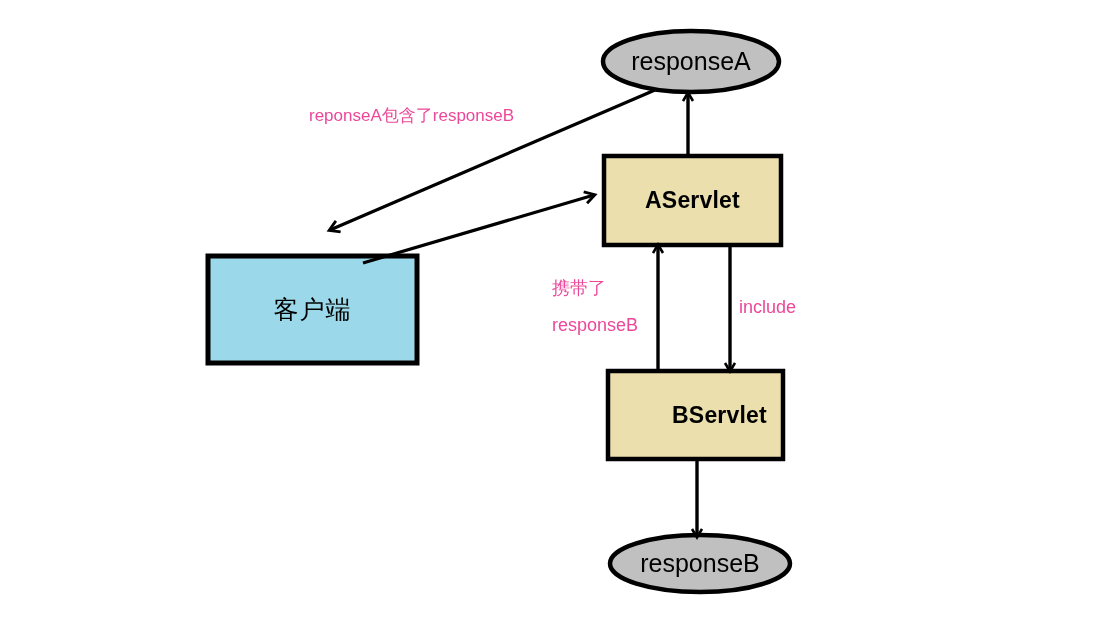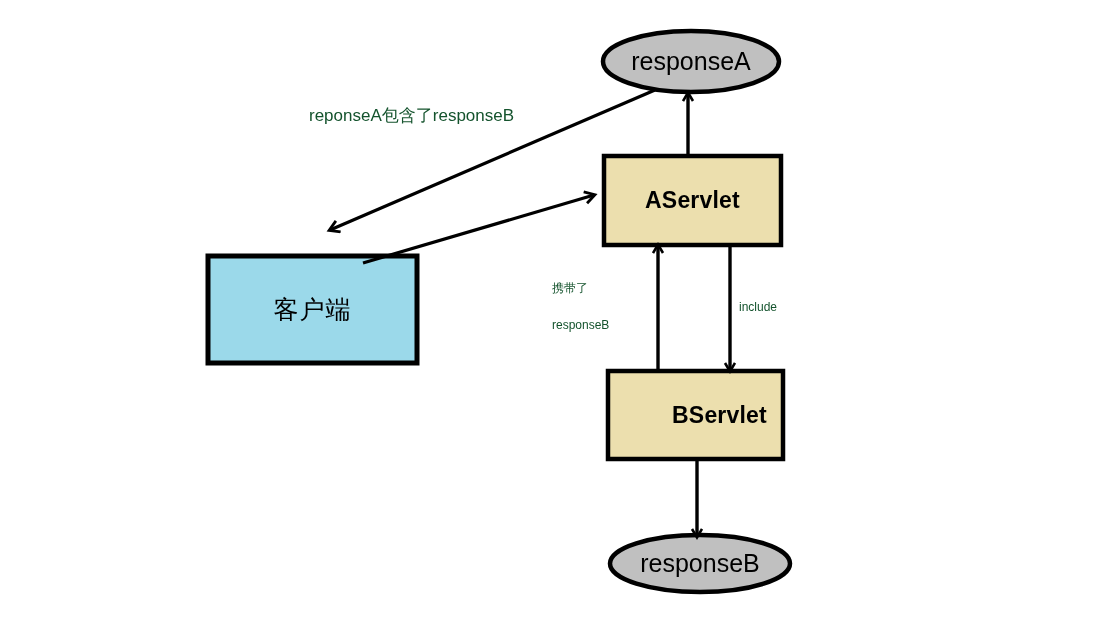--- a/index.html
+++ b/index.html
@@ -42,27 +42,27 @@
     font-weight: normal;
     font-size: 25px;
     letter-spacing: 1px;
   }
   .ellipse-label {
     font-size: 25px;
     font-weight: normal;
   }
   .edge-label {
     position: absolute;
-    color: #14532d;
+    color: #ec4899;
     font-size: 17px;
     line-height: 26px;
     white-space: pre;
   }
   .edge-label.small {
-    font-size: 12px;
+    font-size: 18px;
   }
 </style>
 </head>
 <body>
 
 <div id="canvas">
 
   <svg id="diagram-svg" viewBox="0 0 1115 629">
     <defs>
       <marker id="arrow-open" markerWidth="18" markerHeight="18" refX="9" refY="6" orient="auto" markerUnits="userSpaceOnUse">

